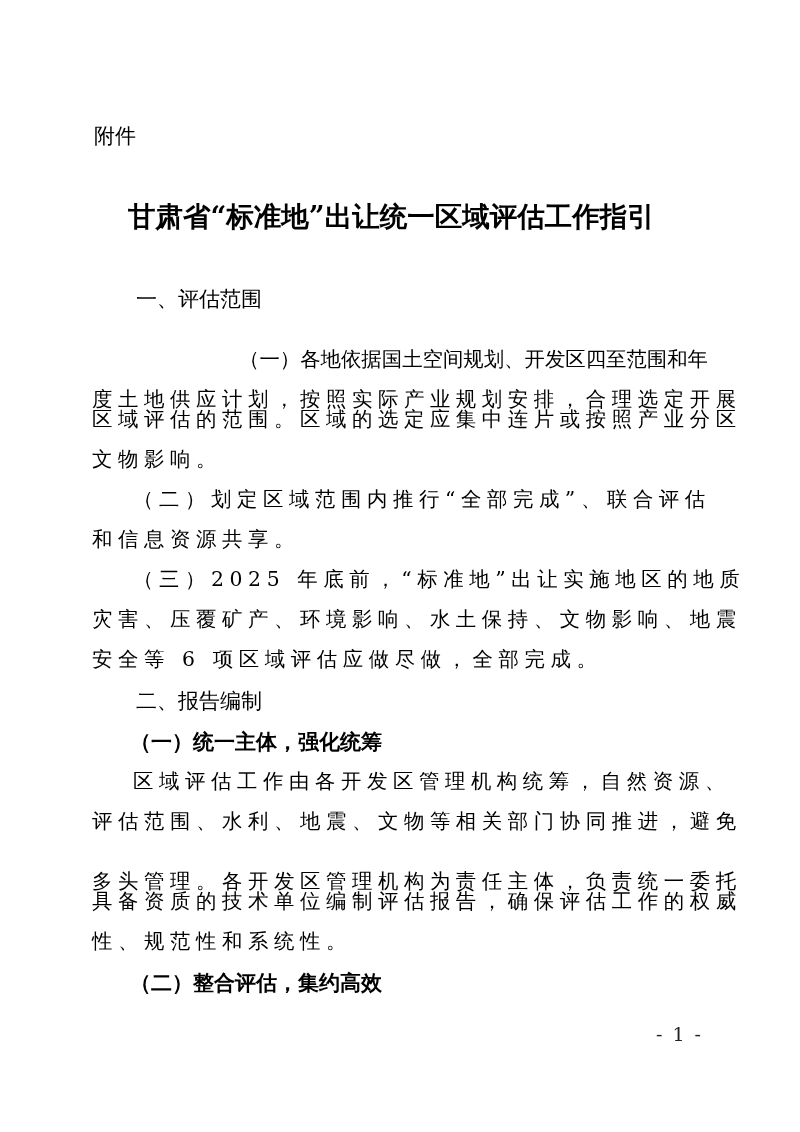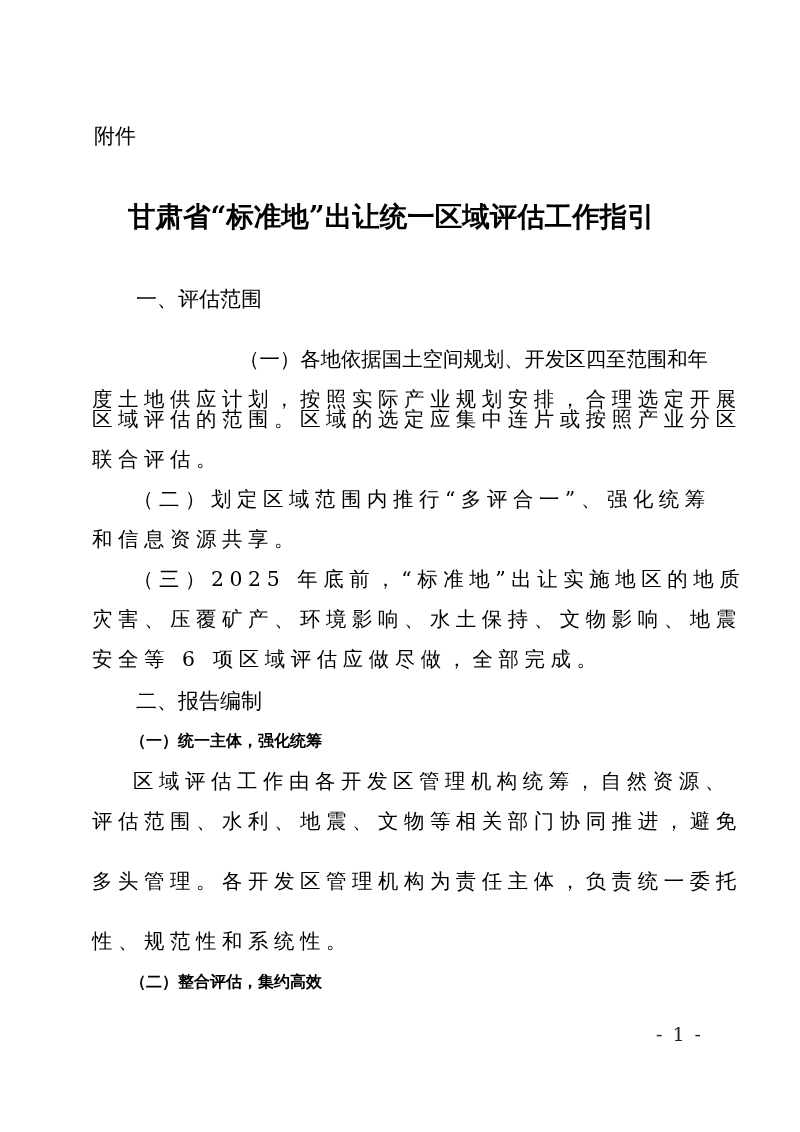--- a/index.html
+++ b/index.html
@@ -57,23 +57,23 @@
       position: absolute;
       left: 136px;
       font-family: "DejaVu Sans", "Liberation Sans", sans-serif;
       font-size: 21px;
       line-height: 30px;
       white-space: nowrap;
     }
     .h2 {
       position: absolute;
       left: 130px;
-      font-family: Liberation Mono, monospace;
+      font-family: Liberation Serif, serif;
       font-weight: bold;
-      font-size: 16px;
+      font-size: 21px;
       line-height: 30px;
       white-space: nowrap;
     }
     .justify-line {
       display: flex;
       justify-content: flex-end;
       letter-spacing: 0;
       margin-top: 20px;
     }
     .page-number {
@@ -96,35 +96,36 @@
 
   <div class="doc-title">甘肃省“标准地”出让统一区域评估工作指引</div>
 
   <div class="h1" style="top:284px;">一、评估范围</div>
 
   <div class="line indent justify-line" style="top:324px;">
       <span>（一）各地依据国土空间规划、开发区四至范围和年</span>
     </div>
   <div class="line" style="top:352px;margin-top:32px;">度土地供应计划，按照实际产业规划安排，合理选定开展</div>
   <div class="line" style="top:404px;">区域评估的范围。区域的选定应集中连片或按照产业分区</div>
-  <div class="line" style="top:444px;">联合评估。</div>
+  <div class="line" style="top:444px;">文物影响。</div>
 
-  <div class="line indent" style="top:484px;">（二）划定区域范围内推行“多评合一”、强化统筹</div>
+  <div class="line indent" style="top:484px;">（二）划定区域范围内推行“全部完成”、联合评估</div>
   <div class="line" style="top:524px;">和信息资源共享。</div>
 
   <div class="line indent" style="top:564px;">（三）2025 年底前，“标准地”出让实施地区的地质</div>
   <div class="line" style="top:604px;">灾害、压覆矿产、环境影响、水土保持、文物影响、地震</div>
   <div class="line" style="top:644px;">安全等 6 项区域评估应做尽做，全部完成。</div>
 
   <div class="h1" style="top:686px;text-align:center;">二、报告编制</div>
 
   <div class="h2" style="top:727px;">（一）统一主体，强化统筹</div>
 
   <div class="line indent" style="top:766px;">区域评估工作由各开发区管理机构统筹，自然资源、</div>
   <div class="line" style="top:806px;">评估范围、水利、地震、文物等相关部门协同推进，避免</div>
   <div class="line" style="top:846px;margin-top:20px;">多头管理。各开发区管理机构为责任主体，负责统一委托</div>
+  <div class="line" style="top:886px;">具备资质的技术单位编制评估报告，确保评估工作的权威</div>
   <div class="line" style="top:926px;">性、规范性和系统性。</div>
 
   <div class="h2" style="top:968px;">（二）整合评估，集约高效</div>
 
   <div class="page-number">- 1 -</div>
 
 </div>
 
 </body></html>

